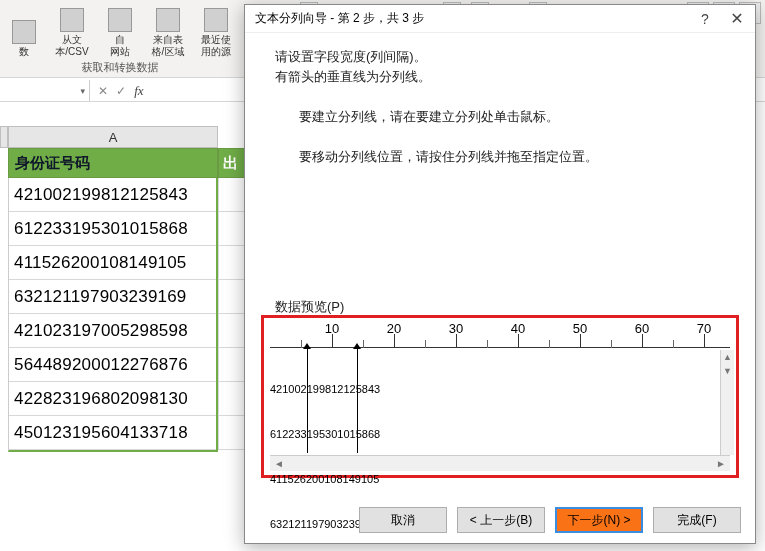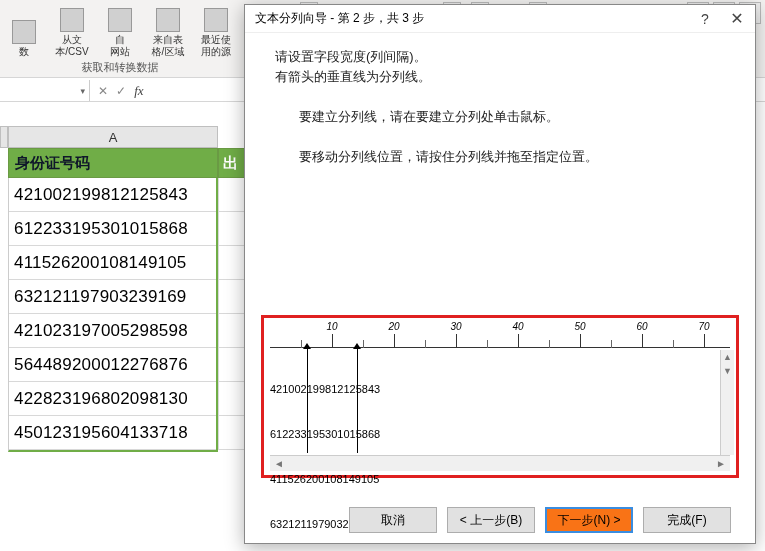--- a/index.html
+++ b/index.html
@@ -43,29 +43,29 @@
 .dialog-title .close { width: 36px; text-align: center; font-size: 16px; color: #444; cursor:pointer; }
 .dialog-body { padding: 14px 18px 0 30px; font-size: 13px; color: #222; line-height: 20px; }
 .dialog-body .instr { margin-bottom: 12px; }
 .dialog-body .sub { margin-left: 24px; margin-bottom: 2px; margin-top: 20px; }
 .preview-label { margin-top: 130px; font-size: 13px; }
 .preview-box { position: absolute; left: 16px; right: 16px; top: 310px; height: 163px; border: 3px solid #e02020; background: #fff; padding: 4px 6px;}
 .preview-inner { width:100%; height:100%; position:relative; }
 .ruler { height: 26px; border-bottom: 1px solid #333; position: relative; font-size: 11px; }
 .ruler .tick-major { position:absolute; top:12px; width:1px; height:14px; background:#333;}
 .ruler .tick-minor { position:absolute; top:18px; width:1px; height:8px; background:#666;}
-.ruler .num { position:absolute; top:-1px; transform:translateX(-50%); font-size:10px;font-style:italic;}
+.ruler .num { position:absolute; top:-1px; transform:translateX(-50%); font-size:13px;}
 .preview-data { position:absolute; top:30px; left:0; right:0; font-family: "SimSun", monospace; font-size:11px; line-height:15px; white-space:pre;}
 .break-line { position:absolute; top:26px; bottom:18px; width:1px; background:#000;}
 .break-line .arrow { position:absolute; top:-5px; left:-4px; width:0;height:0;border-left:4px solid transparent;border-right:4px solid transparent;border-bottom:6px solid #000;}
 .hscroll { position:absolute; bottom:0; left:0; right:0; height:16px; background:#f0f0f0; border-top:1px solid #ccc; display:flex; align-items:center; justify-content:space-between; font-size:10px; color:#777; padding:0 4px;}
 .vscroll { position:absolute; top:28px; right:-4px; bottom:16px; width:14px; background:#f0f0f0; border-left:1px solid #ccc;}
 .vscroll .up, .vscroll .down { height:14px; text-align:center; font-size:9px; color:#777; line-height:14px;}
 
-.dialog-buttons { position: absolute; bottom: 10px; right: 24px; display: flex; gap: 10px; }
+.dialog-buttons { position: absolute; bottom: 10px; right: 14px; display: flex; gap: 10px; }
 .dlg-btn { min-width: 88px; height: 26px; border: 1px solid #adadad; background: #e1e1e1; font-size: 12px; display:flex; align-items:center; justify-content:center; padding:0 8px;}
 .dlg-btn.active { border: 2px solid #3a8de0; background: #f97316; }
 </style>
 </head>
 <body>
 
 <div class="ribbon">
   <div class="ribbon-buttons">
     <div class="ribbon-btn">
         <div class="ico"></div>
@@ -161,20 +161,21 @@
     <span class="qmark">?</span>
     <span class="close">✕</span>
   </div>
   <div class="dialog-body">
     <div class="instr">
       <div>请设置字段宽度(列间隔)。</div>
       <div>有箭头的垂直线为分列线。</div>
     </div>
     <div class="sub">要建立分列线，请在要建立分列处单击鼠标。</div>
     <div class="sub">要移动分列线位置，请按住分列线并拖至指定位置。</div>
+    <div class="preview-label">数据预览(P)</div>
   </div>
 
   <div class="preview-box">
     <div class="preview-inner">
       <div class="ruler">
         <span class="num" style="left:62px">10</span>
         <span class="num" style="left:124px">20</span>
         <span class="num" style="left:186px">30</span>
         <span class="num" style="left:248px">40</span>
         <span class="num" style="left:310px">50</span>

